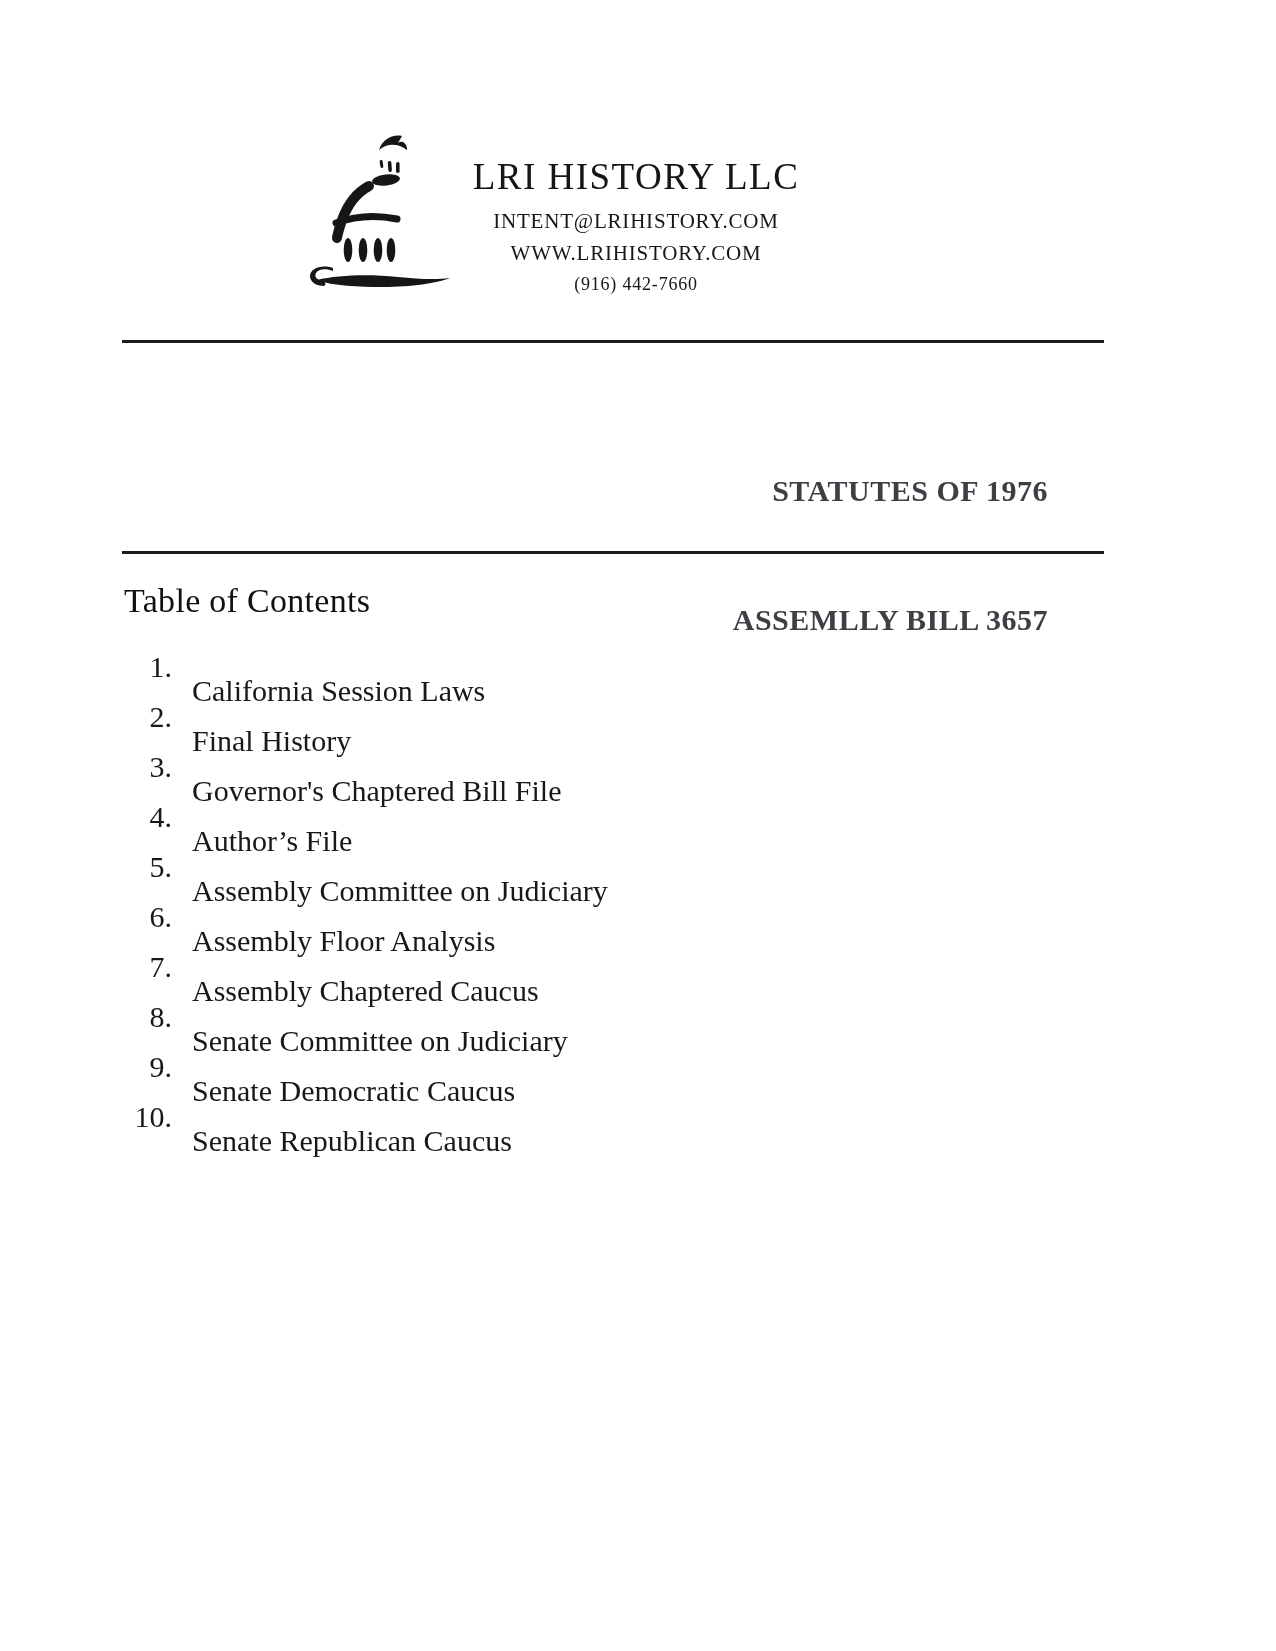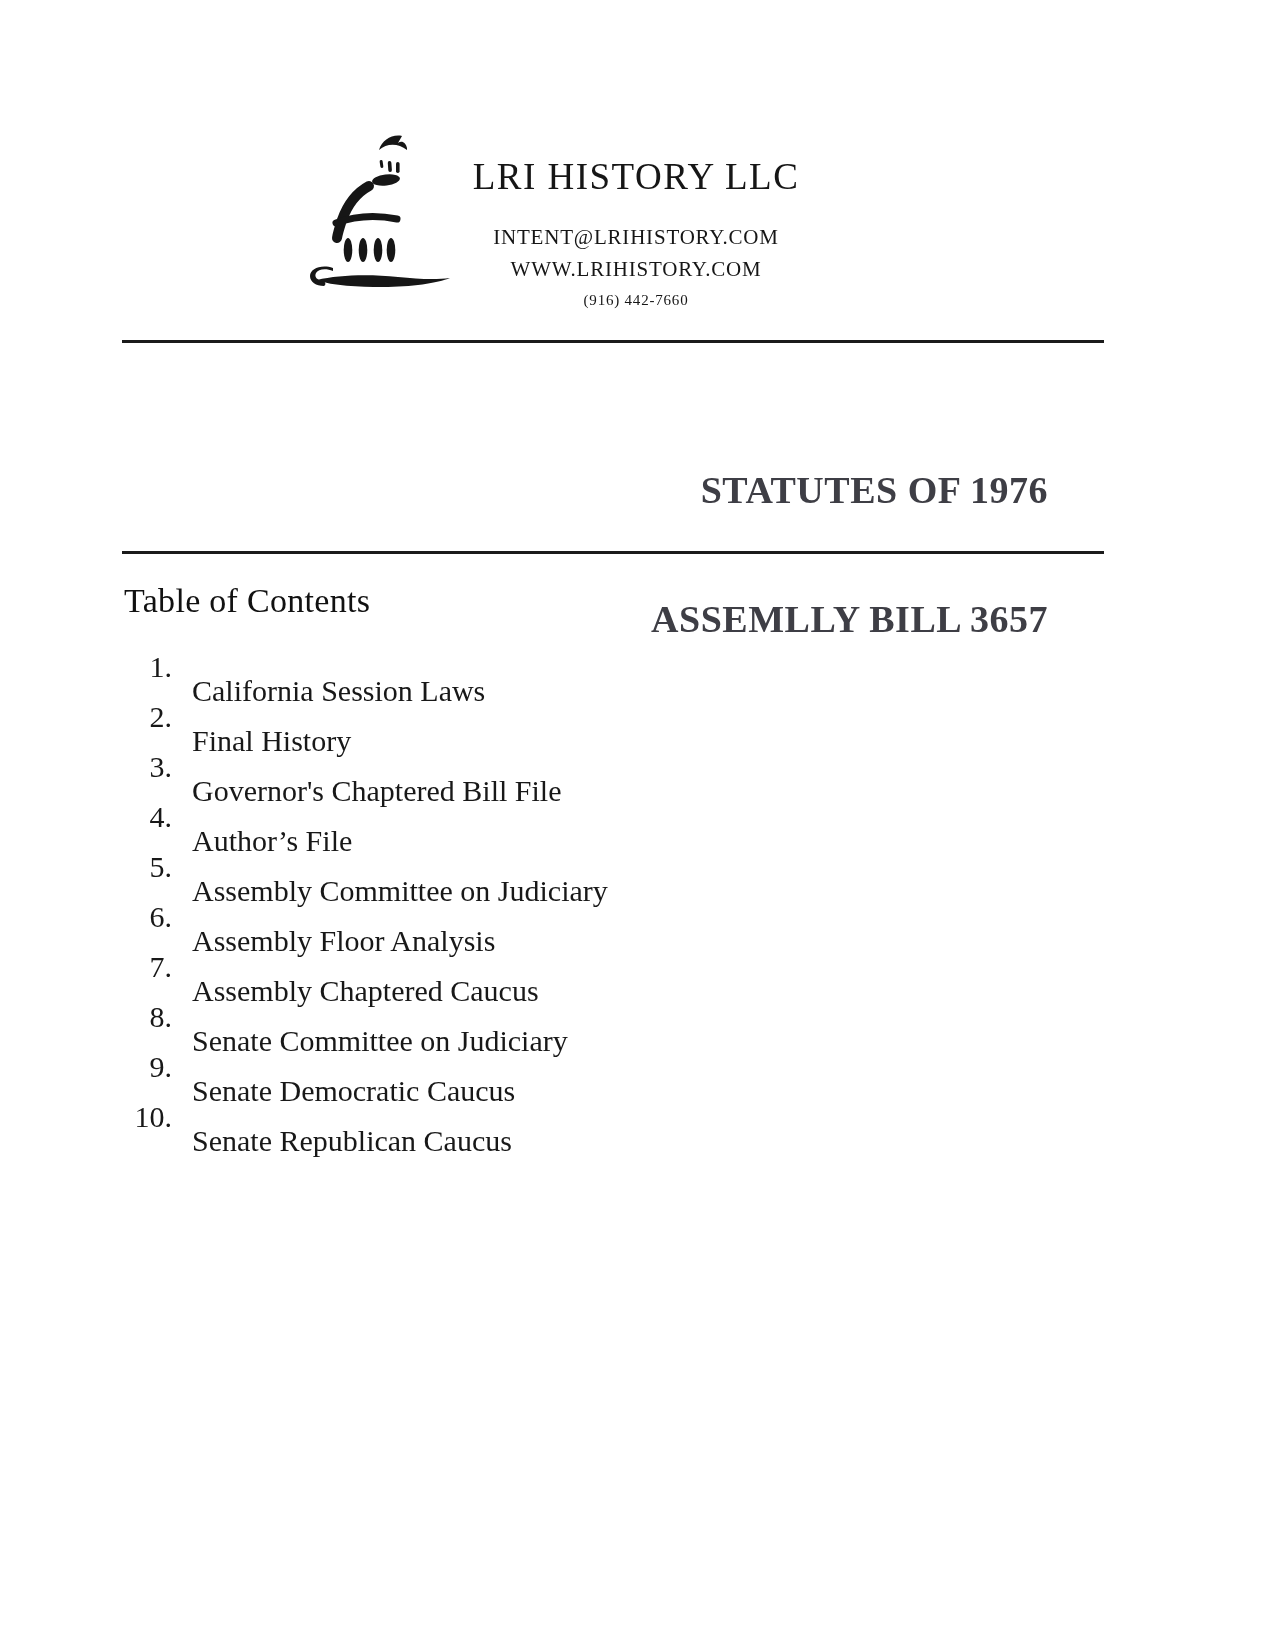--- a/index.html
+++ b/index.html
@@ -14,35 +14,35 @@
 
   .logo { position: absolute; left: 303px; top: 130px; width: 162px; height: 168px; }
   .logo svg { width: 100%; height: 100%; display: block; }
 
   .letterhead {
     position: absolute; left: 420px; top: 157px; width: 432px;
     text-align: center; color: #161616;
   }
   .company   { font-size: 37px; line-height: 40px; letter-spacing: 1.5px; font-family: Liberation Serif, serif; }
   .contact   { font-size: 21px; line-height: 32px; letter-spacing: 0.8px; }
-  .contact.first { margin-top: 24px; }
-  .phone     { font-size: 15px; line-height: 30px; }
+  .contact.first { margin-top: 8px; }
+  .phone     { font-size: 18px; line-height: 30px; }
 
   .rule {
     position: absolute; left: 122px; width: 982px; height: 3px;
     background: #1b1b1b;
   }
   .rule-top    { top: 340px; }
   .rule-bottom { top: 551px; }
 
   .bill-title-block {
     position: absolute; top: 383px; right: 228px;
     text-align: right;
     font-weight: bold;
-    font-size: 38px; line-height: 43px;
+    font-size: 30px; line-height: 43px;
     color: #3e3e45;
     letter-spacing: 0.5px;
     white-space: pre; 
   }
 
   .toc-heading {
     position: absolute; left: 124px; top: 581px; margin: 0;
     font-size: 34px; line-height: 40px; font-weight: normal;
     color: #111111; letter-spacing: 0.3px;
   }

